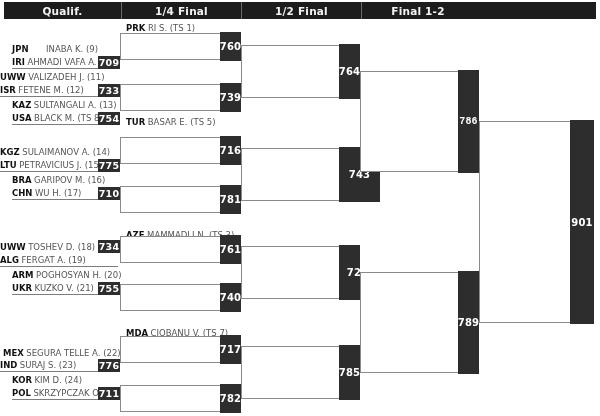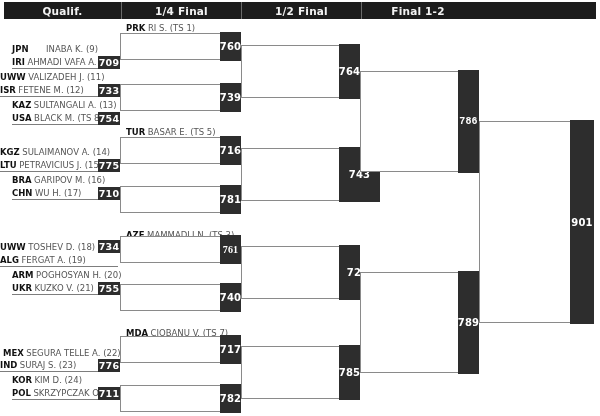--- a/index.html
+++ b/index.html
@@ -190,21 +190,21 @@
       </div>
       <div class="q-row win" style="left: 12px; top: 387px; width: 106px;">
         <span class="cc">POL</span>
         <span>SKRZYPCZAK O. (25)</span>
       </div>
       <div class="q-score" style="left: 98px; top: 387px; width: 22px;">711</div>
       <div class="lbl" style="left: 126px; top: 22px;">
         <span class="cc">PRK</span>
         <span>RI S. (TS 1)</span>
       </div>
-      <div class="lbl" style="left: 126px; top: 126px;">
+      <div class="lbl" style="left: 126px; top: 116px;">
         <span class="cc">TUR</span>
         <span>BASAR E. (TS 5)</span>
       </div>
       <div class="lbl" style="left: 126px; top: 190px;">
         <span class="cc">GEO</span>
         <span>SHAVADZE A. (TS 4)</span>
       </div>
       <div class="lbl" style="left: 126px; top: 229px;">
         <span class="cc">AZE</span>
         <span>MAMMADLI N. (TS 3)</span>
@@ -223,21 +223,21 @@
       </div>
       <div class="mbox" style="left: 120px; top: 33px; width: 100px; height: 27px; border-right: none;"></div>
       <div class="mscore s1" style="left: 220px; top: 32px; width: 21px; height: 29px;">760</div>
       <div class="mbox" style="left: 120px; top: 84px; width: 100px; height: 27px; border-right: none;"></div>
       <div class="mscore s1" style="left: 220px; top: 83px; width: 21px; height: 29px;">739</div>
       <div class="mbox" style="left: 120px; top: 137px; width: 100px; height: 27px; border-right: none;"></div>
       <div class="mscore s1" style="left: 220px; top: 136px; width: 21px; height: 29px;">716</div>
       <div class="mbox" style="left: 120px; top: 186px; width: 100px; height: 27px; border-right: none;"></div>
       <div class="mscore s1" style="left: 220px; top: 185px; width: 21px; height: 29px;">781</div>
       <div class="mbox" style="left: 120px; top: 236px; width: 100px; height: 27px; border-right: none;"></div>
-      <div class="mscore s1" style="left: 220px; top: 235px; width: 21px; height: 29px; font-family: Liberation Serif, serif;">761</div>
+      <div class="mscore s1" style="left: 220px; top: 235px; width: 21px; height: 29px;">761</div>
       <div class="mbox" style="left: 120px; top: 284px; width: 100px; height: 27px; border-right: none;"></div>
       <div class="mscore s1" style="left: 220px; top: 283px; width: 21px; height: 29px;">740</div>
       <div class="mbox" style="left: 120px; top: 336px; width: 100px; height: 27px; border-right: none;"></div>
       <div class="mscore s1" style="left: 220px; top: 335px; width: 21px; height: 29px;">717</div>
       <div class="mbox" style="left: 120px; top: 385px; width: 100px; height: 27px; border-right: none;"></div>
       <div class="mscore s1" style="left: 220px; top: 384px; width: 21px; height: 29px;">782</div>
       <div class="mbox" style="left: 241px; top: 45px; width: 98px; height: 53px; border-right: none;"></div>
       <div class="mscore s1" style="left: 339px; top: 44px; width: 21px; height: 55px;">764</div>
       <div class="mbox" style="left: 241px; top: 148px; width: 98px; height: 53px; border-right: none;"></div>
       <div class="mscore s1" style="left: 339px; top: 147px; width: 41px; height: 55px;">743</div>

